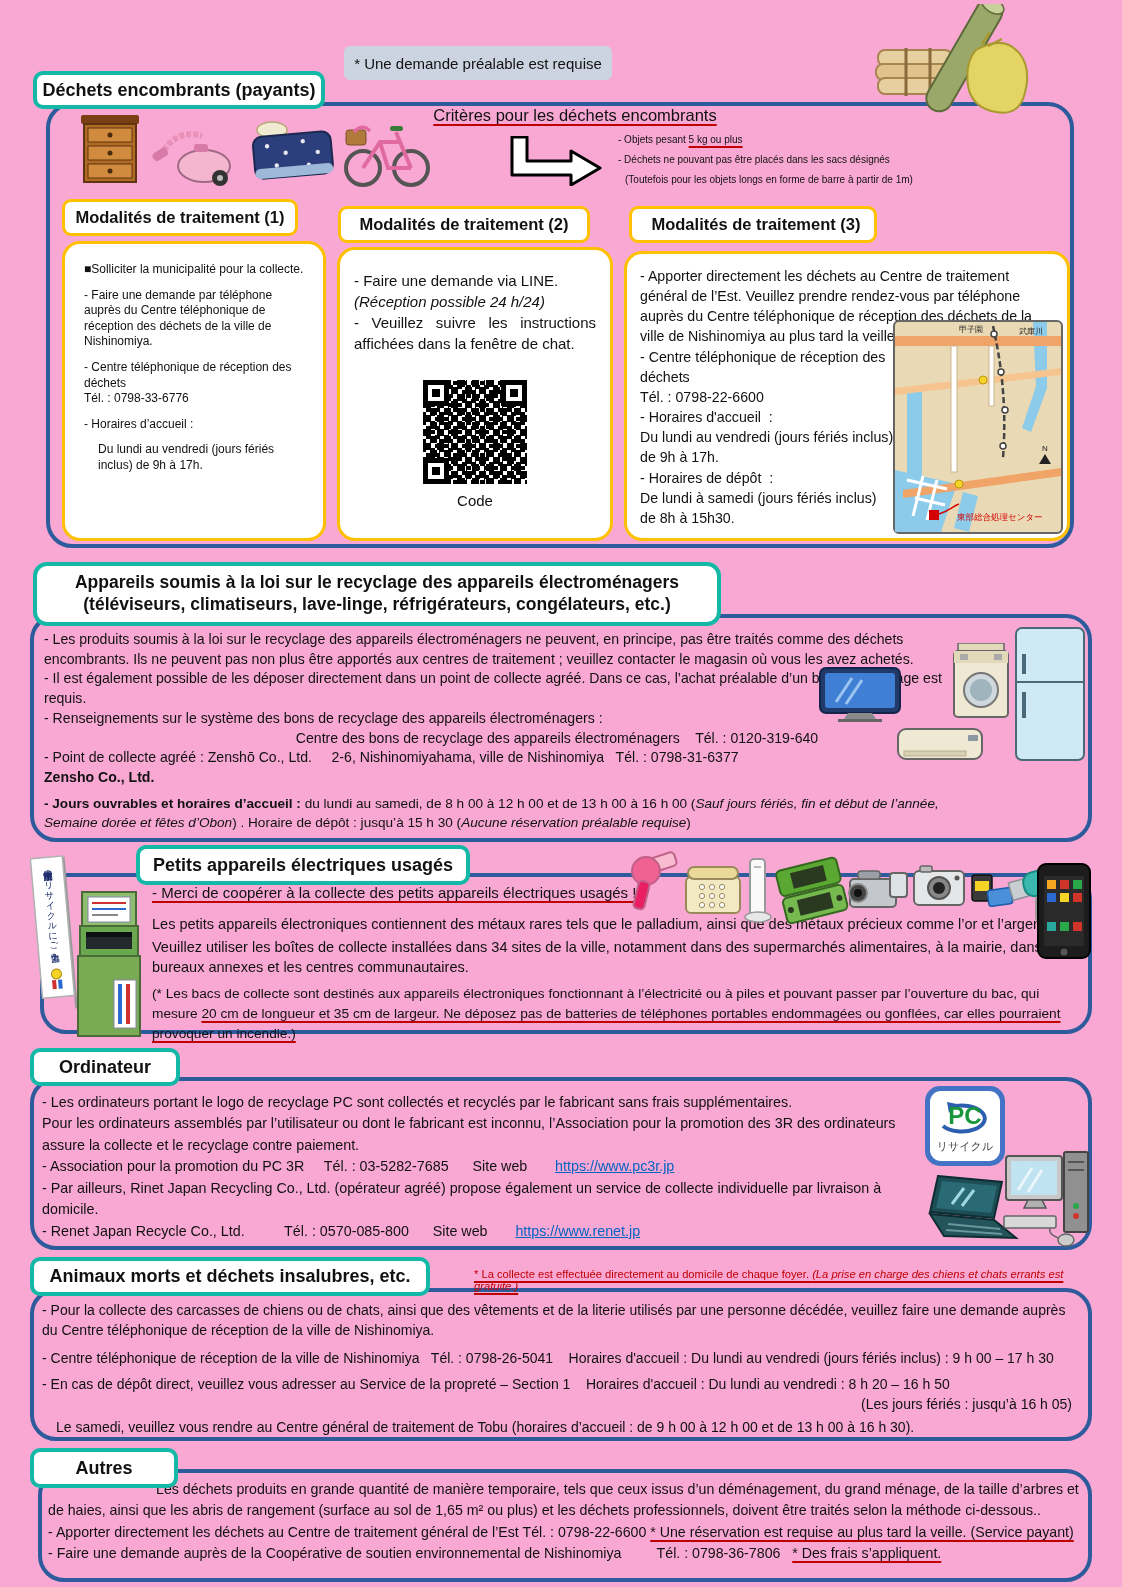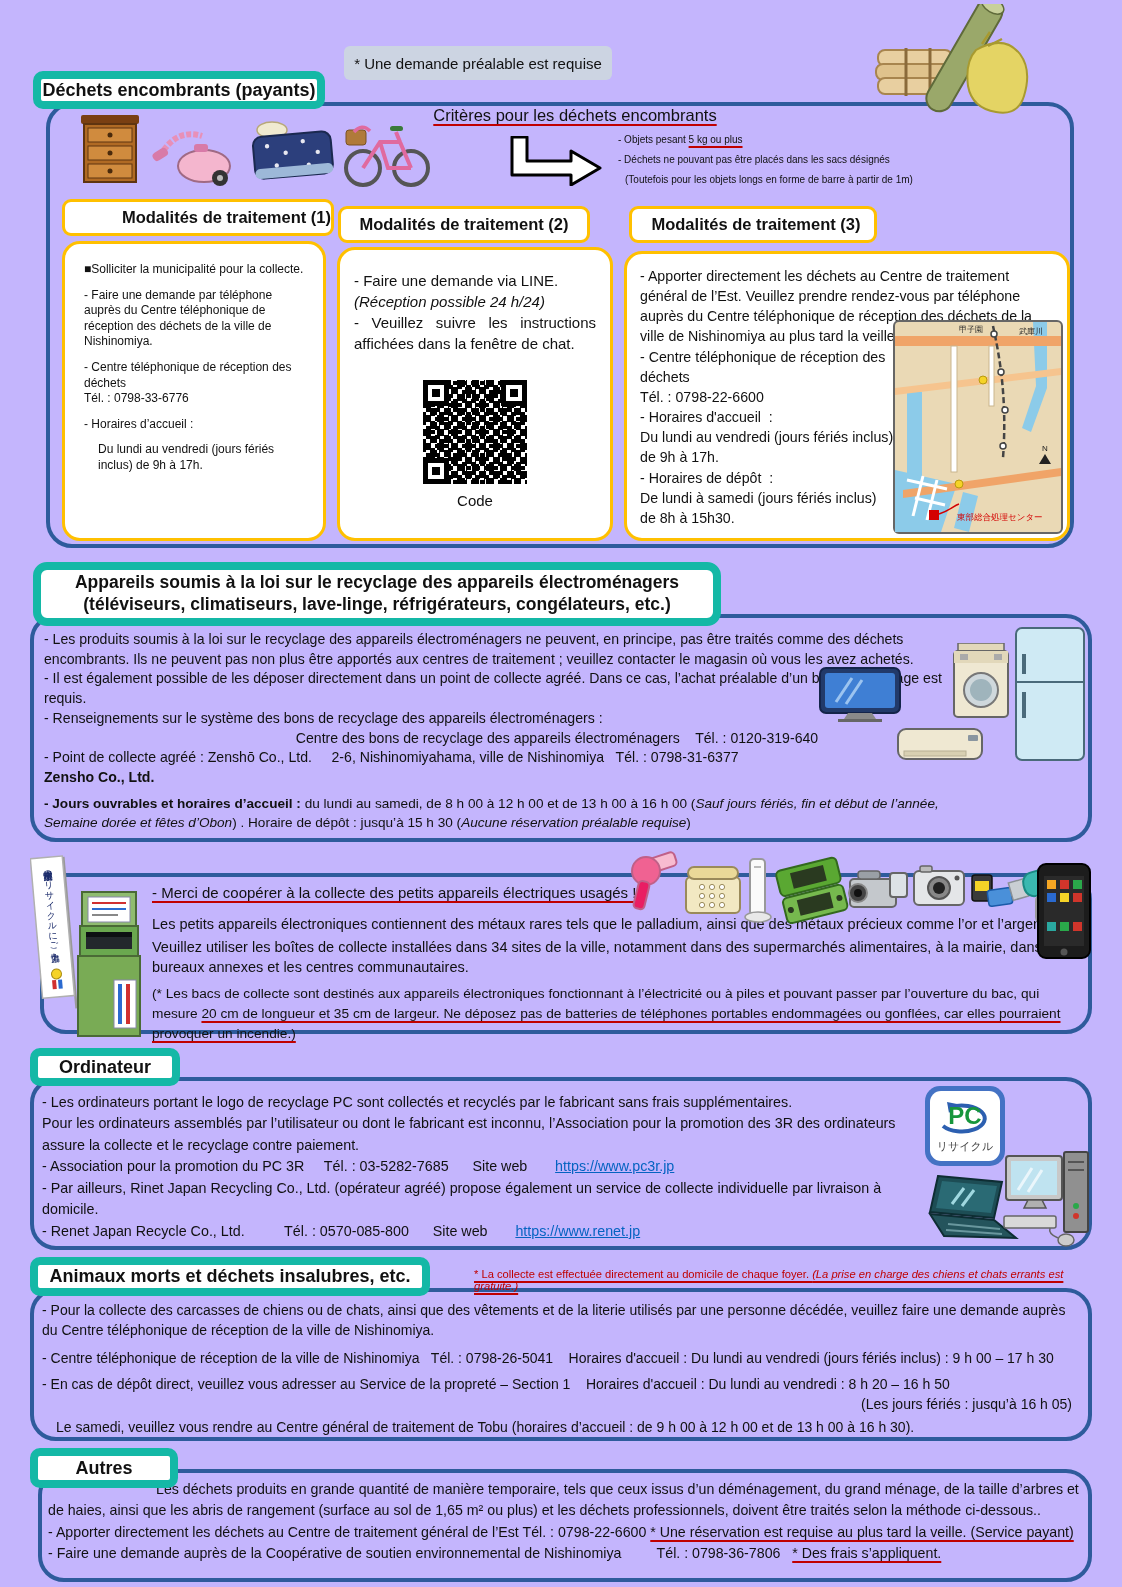--- a/index.html
+++ b/index.html
@@ -1,20 +1,20 @@
 <!DOCTYPE html>
 <html><head>
 <meta charset="utf-8">
 <style>
   * { margin:0; padding:0; box-sizing:border-box; }
   body { background:#e9e9e9; font-family:"Liberation Sans", sans-serif; }
-  .page { position:relative; width:1122px; height:1587px; background:#c4b5fd; color:#111; overflow:hidden; margin:0 auto; }
+  .page { position:relative; width:1122px; height:1587px; background:#f9a8d4; color:#111; overflow:hidden; margin:0 auto; }
   .abs { position:absolute; }
   .sec { position:absolute; border:4px solid #2e5b9c; border-radius:26px; background:transparent; z-index:1; }
-  .tbox { position:absolute; background:#fff; border:8px solid #14b8a6; border-radius:10px;
+  .tbox { position:absolute; background:#fff; border:4px solid #14b8a6; border-radius:10px;
           display:flex; align-items:center; justify-content:center; font-weight:bold; z-index:7; text-align:center; line-height:1.25; }
   .ytitle { position:absolute; background:#fff; border:3px solid #ffc000; border-radius:9px;
             display:flex; align-items:center; justify-content:center; font-weight:bold; z-index:4; font-size:16.5px; }
   .ybox { position:absolute; background:#fff; border:3px solid #ffc000; border-radius:18px; z-index:3; }
   .rline { text-decoration:underline; text-decoration-color:#c00000; text-decoration-thickness:2px; text-underline-offset:3px; }
   .thin { text-decoration-thickness:1.5px; }
   .red { color:#c00000; }
   .link { color:#0563c1; text-decoration:underline; cursor:pointer; }
   .pre { white-space:pre-wrap; }
   .it { font-style:italic; }
@@ -100,21 +100,21 @@
   <div class="abs rline" style="left:410px; top:106px; width:330px; font-size:16.5px; text-align:center; z-index:5;">Critères pour les déchets encombrants</div>
   <svg class="abs" style="left:506px; top:136px; z-index:5;" width="100" height="50" viewBox="0 0 100 50">
     <path d="M6,1 h15 v24 h44 v-10 l29,17 -29,17 v-10 H6 z" fill="#fff" stroke="#000" stroke-width="3" stroke-linejoin="round"></path>
   </svg>
   <div class="abs" style="left:618px; top:130px; width:462px; font-size:10px; line-height:20px; z-index:5;">
     <div><span>- Objets pesant </span><span class="rline thin">5 kg ou plus</span></div>
     <div>- Déchets ne pouvant pas être placés dans les sacs désignés</div>
     <div style="padding-left:7px;">(Toutefois pour les objets longs en forme de barre à partir de 1m)</div>
   </div>
 
-  <div class="ytitle" style="left:62px; top:199px; width:272px; height:37px;justify-content:flex-end;">
+  <div class="ytitle" style="left:62px; top:199px; width:236px; height:37px;">
     <span>Modalités de traitement (1)</span>
   </div>
   <div class="ybox" style="left:62px; top:241px; width:264px; height:300px; padding:18px 12px 10px 19px; font-size:12px; line-height:1.3;">
     <div class="p">■Solliciter la municipalité pour la collecte.</div>
     <div class="p">- Faire une demande par téléphone auprès du Centre téléphonique de réception des déchets de la ville de Nishinomiya.</div>
     <div>- Centre téléphonique de réception des déchets</div>
     <div class="p">Tél. : 0798-33-6776</div>
     <div class="p">- Horaires d’accueil :</div>
     <div style="padding-left:14px;">Du lundi au vendredi (jours fériés inclus) de 9h à 17h.</div>
   </div>
@@ -221,20 +221,23 @@
     <rect x="8" y="28" width="4" height="20" fill="#4a6a7a"></rect>
       <rect x="8" y="66" width="4" height="26" fill="#4a6a7a"></rect>
   </svg>
   <svg class="abs" style="left:896px; top:727px; z-index:4;" width="88" height="38" viewBox="0 0 88 38">
     <rect x="2" y="2" width="84" height="30" rx="8" fill="#efe8d2" stroke="#666" stroke-width="2"></rect>
     <rect x="8" y="24" width="62" height="5" fill="#d8d0b2" stroke="#b8b094" stroke-width="1"></rect>
     <rect x="72" y="8" width="10" height="6" rx="1" fill="#8a96a0"></rect>
   </svg>
 
   <div class="sec" style="left:40px; top:873px; width:1052px; height:161px;"></div>
+  <div class="tbox" style="left:136px; top:845px; width:334px; height:40px; font-size:18px;">
+    <span>Petits appareils électriques usagés</span>
+  </div>
 
   <svg class="abs" style="left:30px; top:854px; z-index:6;" width="114" height="188" viewBox="0 0 114 188">
     <g transform="rotate(-5 24 80)">
       <line x1="40" y1="4" x2="40" y2="156" stroke="#999" stroke-width="2.5"></line>
       <rect x="7" y="3" width="32" height="140" fill="#fff" stroke="#b0b0b0" stroke-width="1.5"></rect>
       <text x="23" y="10" font-size="9" fill="#1a2a6a" style="writing-mode:vertical-rl;">使用済小型家電のリサイクルにご協力を</text>
       <circle cx="23" cy="120" r="5" fill="#f5d327" stroke="#a88a10"></circle>
       <rect x="18" y="126" width="4" height="9" fill="#d03030"></rect>
         <rect x="24" y="126" width="4" height="9" fill="#2a6ad0"></rect>
     </g>

